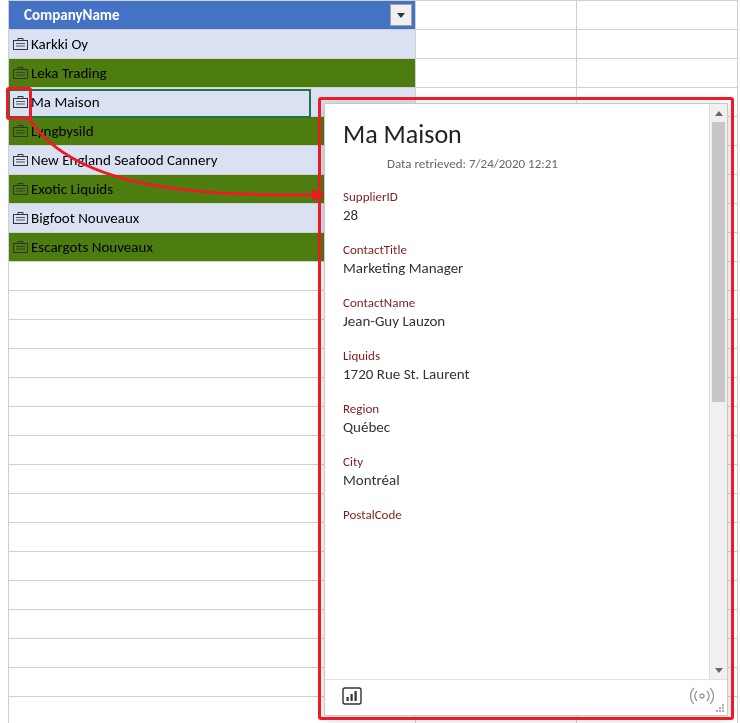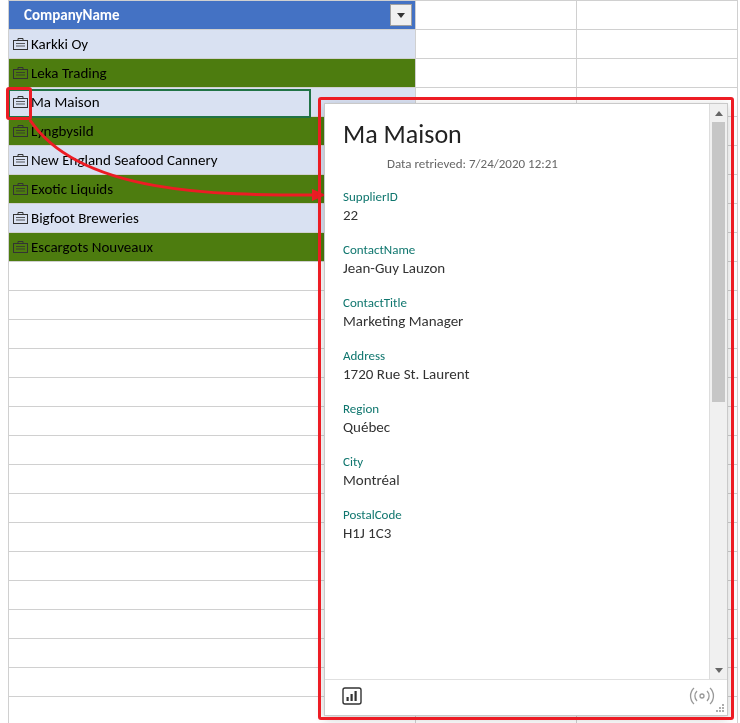--- a/index.html
+++ b/index.html
@@ -94,21 +94,21 @@
   .card-body {
     flex: 1;
     overflow: hidden;
     position: relative;
     padding: 14px 18px 10px 18px;
     color: #333;
   }
   .card-title { font-size: 26px; font-weight: 400; color: #222; margin-bottom: 6px; }
   .card-sub { font-size: 13px; color: #666; margin-bottom: 18px; padding-left: 44px; }
   .field { margin-bottom: 18px; }
-  .field-label { font-size: 13px; color: #0f766e; margin-bottom: 2px; }
+  .field-label { font-size: 13px; color: #7f1d1d; margin-bottom: 2px; }
   .field-value { font-size: 15px; color: #333; }
   .scrollbar {
     position: absolute;
     right: 0;
     top: 0;
     bottom: 36px;
     width: 18px;
     background: #f0f0f0;
     border-left: 1px solid #ddd;
     display: flex;
@@ -258,21 +258,21 @@
       </tr>
   <tr>
         <td class="colA row-alt">
           <div class="cell-content">
     <svg class="rec-icon" viewBox="0 0 15 12">
               <rect x="0.5" y="2.5" width="14" height="9" fill="none" stroke="#333" stroke-width="1"></rect>
               <path d="M5 2.5 V0.5 H10 V2.5" fill="none" stroke="#333" stroke-width="1"></path>
               <line x1="3" y1="5.5" x2="12" y2="5.5" stroke="#333" stroke-width="0.8"></line>
               <line x1="3" y1="8" x2="12" y2="8" stroke="#333" stroke-width="0.8"></line>
             </svg>
-    <span>Bigfoot Breweries</span>
+    <span>Bigfoot Nouveaux</span>
           </div>
         </td>
     <td class="colB"></td>
         <td class="colC"></td>
       </tr>
   <tr>
         <td class="colA row-plain">
           <div class="cell-content">
     <svg class="rec-icon" viewBox="0 0 15 12">
               <rect x="0.5" y="2.5" width="14" height="9" fill="none" stroke="#333" stroke-width="1"></rect>
@@ -380,45 +380,44 @@
 </svg>
 
 <div class="card">
   <div class="card-body">
     <div class="card-title">Ma Maison</div>
     <div class="card-sub">
       <span>Data retrieved: </span><span>7/24/2020 12:21</span>
     </div>
     <div class="field">
       <div class="field-label">SupplierID</div>
-      <div class="field-value">22</div>
+      <div class="field-value">28</div>
+    </div>
+    <div class="field">
+      <div class="field-label">ContactTitle</div>
+      <div class="field-value">Marketing Manager</div>
     </div>
     <div class="field">
       <div class="field-label">ContactName</div>
       <div class="field-value">Jean-Guy Lauzon</div>
     </div>
     <div class="field">
-      <div class="field-label">ContactTitle</div>
-      <div class="field-value">Marketing Manager</div>
-    </div>
-    <div class="field">
-      <div class="field-label">Address</div>
+      <div class="field-label">Liquids</div>
       <div class="field-value">1720 Rue St. Laurent</div>
     </div>
     <div class="field">
       <div class="field-label">Region</div>
       <div class="field-value">Québec</div>
     </div>
     <div class="field">
       <div class="field-label">City</div>
       <div class="field-value">Montréal</div>
     </div>
     <div class="field">
       <div class="field-label">PostalCode</div>
-      <div class="field-value">H1J 1C3</div>
     </div>
   </div>
 
   <div class="scrollbar">
     <div class="sb-btn">
         <svg viewBox="0 0 8 5">
           <polygon points="4,0 8,5 0,5"></polygon>
         </svg>
       </div>
     <div class="sb-track">

